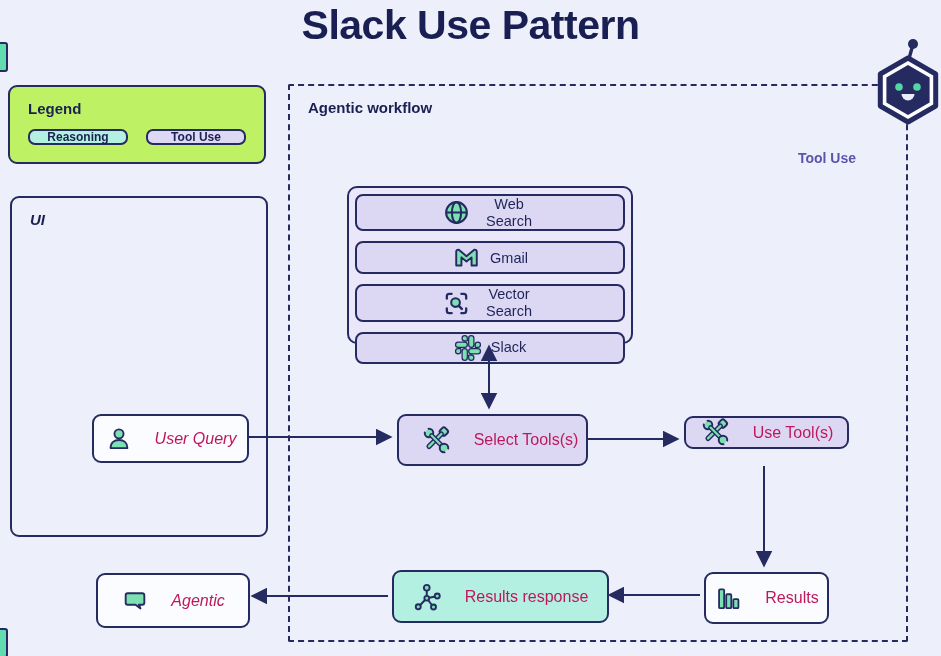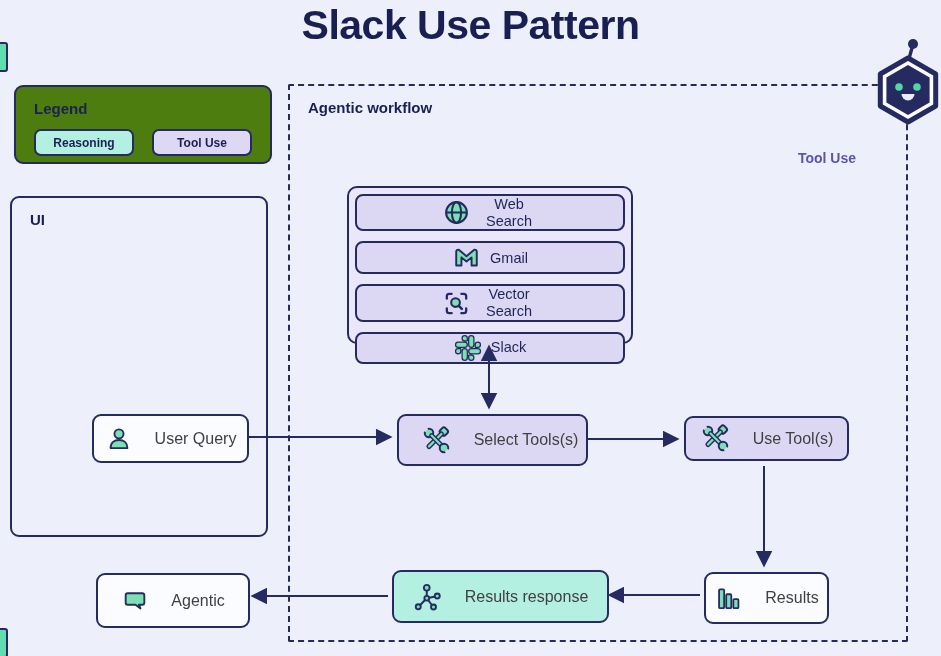--- a/index.html
+++ b/index.html
@@ -22,34 +22,34 @@
   .decor {
     position: absolute; width: 14px; height: 30px;
     background: #63dcb0; border: 2px solid #252a60; border-radius: 3px;
   }
   .decor.top { left: -6px; top: 42px; }
   .decor.bottom { left: -6px; top: 628px; }
 
   
   .panel { position: absolute; border: 2px solid #252a60; border-radius: 9px; }
   .panel-title { position: absolute; top: 13px; left: 18px; font-size: 15px; font-weight: 700; color: #1b2053; }
-  .legend-panel { left: 14px; top: 85px; width: 258px; height: 79px; background: #4d7c0f; }
-  .ui-panel { left: 10px; top: 196px; width: 258px; height: 341px; background: transparent; }
+  .legend-panel { left: 8px; top: 85px; width: 258px; height: 79px; background: #bef264; }
+  .ui-panel { left: 10px; top: 196px; width: 258px; height: 341px; background: transparent; font-style: italic; }
   .workflow-panel {
     left: 288px; top: 84px; width: 620px; height: 558px;
     border: 2px dashed #252a60; border-radius: 2px; background: transparent;
   }
   .corner-label {
     position: absolute; top: 64px; right: 50px;
     font-size: 14px; font-weight: 700; color: #5a54ab;
   }
 
   .badge-row { position: absolute; left: 18px; top: 42px; display: flex; gap: 18px; }
   .badge {
-    width: 100px; height: 27px; border: 2px solid #252a60; border-radius: 7px;
+    width: 100px; height: 16px; border: 2px solid #252a60; border-radius: 7px;
     display: flex; align-items: center; justify-content: center;
     font-size: 12px; font-weight: 700; color: #1b2053;
   }
   .badge.mint { background: #b4f0e1; }
   .badge.lav  { background: #ddd9f5; }
 
   
   .tools-box {
     position: absolute; left: 57px; top: 100px; width: 286px; height: 158px;
     background: #e9e7f9; border: 2px solid #252a60; border-radius: 10px;
@@ -61,29 +61,29 @@
     display: flex; align-items: center; justify-content: center; gap: 9px;
     font-size: 14.5px; color: #1f2458;
   }
   .tool-chip .lbl { max-width: 58px; text-align: center; line-height: 1.15; }
 
   
   .node {
     position: absolute; z-index: 10;
     border: 2px solid #252a60; border-radius: 9px;
     display: flex; align-items: center; justify-content: center; gap: 22px;
-    font-size: 16px; color: #404040; background: #fbfcff;
+    font-size: 16px; color: #be185d; background: #fbfcff;
   }
   .node.lav  { background: #dcd8f4; }
   .node.mint { background: #b4f0e1; }
 
   .n-user-query   { left: 80px;  top: 216px; width: 157px; height: 49px; }
   .n-response     { left: 84px;  top: 375px; width: 154px; height: 55px; }
   .n-select-tools { left: 107px; top: 328px; width: 191px; height: 52px; padding-left: 14px; }
-  .n-use-tools    { left: 394px; top: 330px; width: 165px; height: 45px; }
+  .n-use-tools    { left: 394px; top: 330px; width: 165px; height: 33px; }
   .n-generate     { left: 102px; top: 484px; width: 217px; height: 53px; }
   .n-results      { left: 414px; top: 486px; width: 125px; height: 52px; }
 
   .arrows { position: absolute; left: 0; top: 0; z-index: 5; pointer-events: none; }
   .robot { position: absolute; left: 874px; top: 34px; z-index: 20; }
   .icon { flex: 0 0 auto; display: block; }
 </style>
 </head>
 <body>
 

